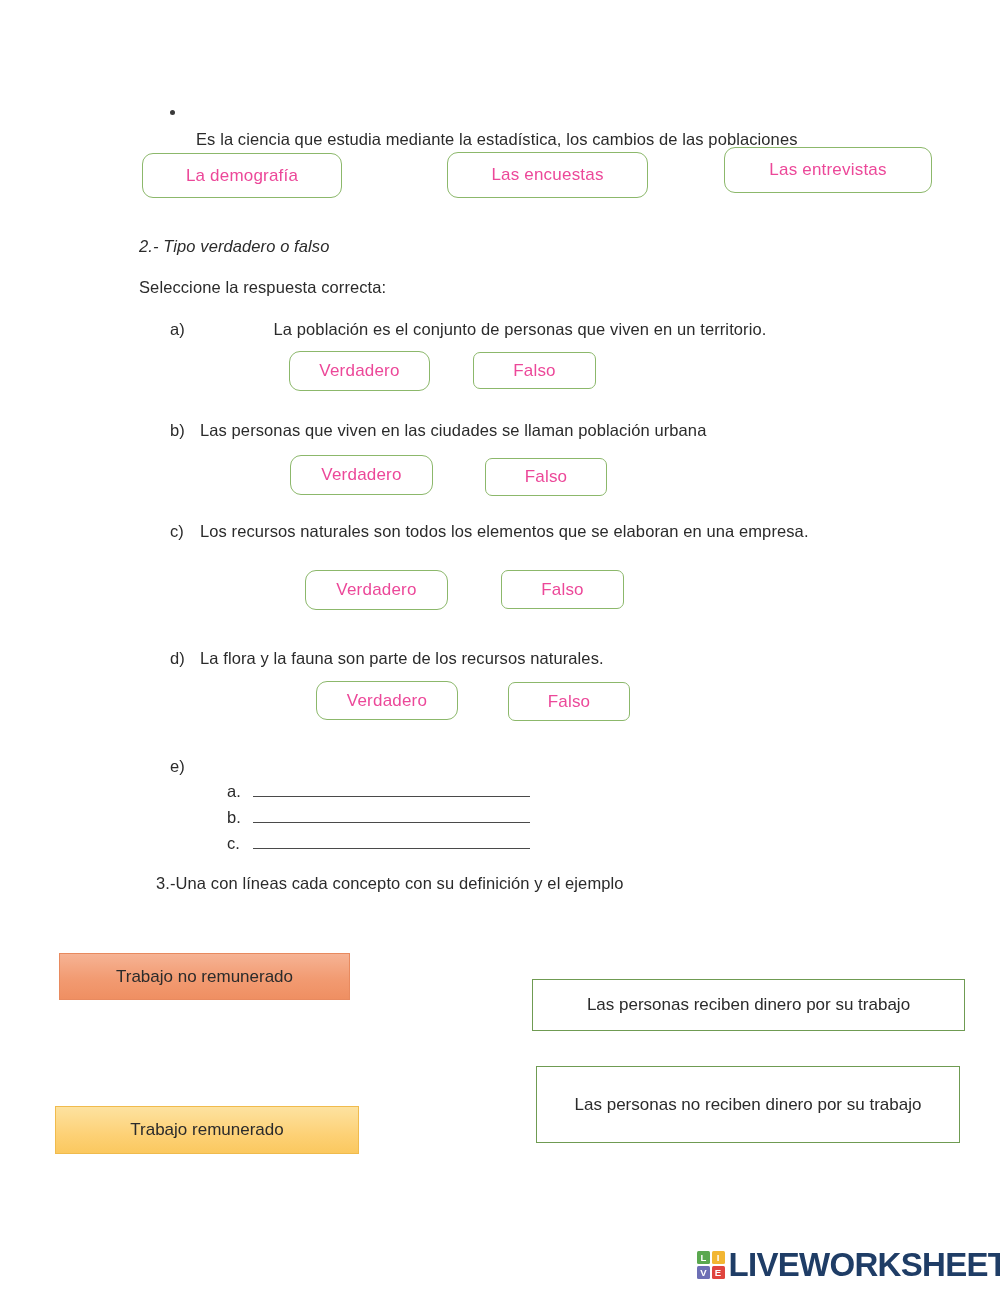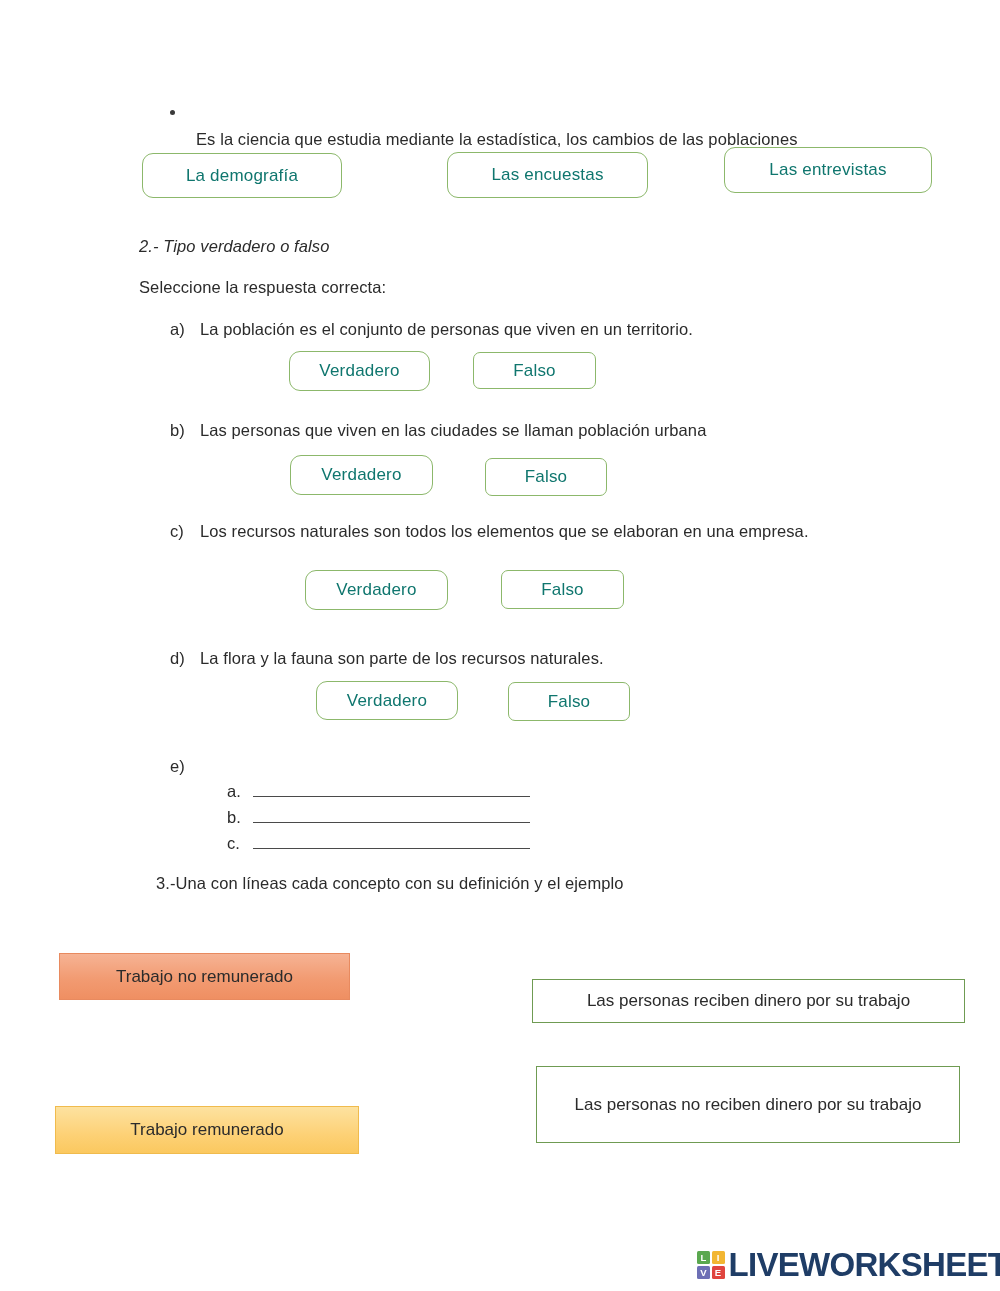--- a/index.html
+++ b/index.html
@@ -43,21 +43,21 @@
   .ans-btn {
     position: absolute;
     box-sizing: border-box;
     border: 1.4px solid #8cb86b;
     background: #ffffff;
     border-radius: 9px;
     display: flex;
     align-items: center;
     justify-content: center;
     font-size: 17px;
-    color: #0f766e;
+    color: #ec4899;
     letter-spacing: 0.2px;
   }
   .ans-btn.round-lg { border-radius: 11px; }
   .ans-btn.round-sm { border-radius: 7px; }
 
   
   .blank-row {
     position: absolute;
     display: flex;
     align-items: flex-end;
@@ -147,21 +147,21 @@
 
   <div class="ans-btn round-lg" style="left:447px; top:152px; width:201px; height:46px;">Las encuestas</div>
 
   <div class="ans-btn round-lg" style="left:724px; top:147px; width:208px; height:46px;">Las entrevistas</div>
 
   <div class="txt" style="left:139px; top:235px;font-style:italic;">2.- Tipo verdadero o falso</div>
 
   <div class="txt" style="left:139px; top:276px;">Seleccione la respuesta correcta:</div>
 
   <div class="txt" style="left:170px; top:318px;">a)</div>
-  <div class="txt" style="left:200px; top:318px; width:640px;">La población es el conjunto de personas que viven en un territorio.</div>
+  <div class="txt" style="left:200px; top:318px; width:640px;text-align:center;">La población es el conjunto de personas que viven en un territorio.</div>
   <div class="ans-btn round-lg" style="left:289px; top:351px; width:141px; height:40px;">Verdadero</div>
   <div class="ans-btn round-sm" style="left:473px; top:352px; width:123px; height:37px;">Falso</div>
 
   <div class="txt" style="left:170px; top:419px;">b)</div>
   <div class="txt" style="left:200px; top:419px; width:640px;">Las personas que viven en las ciudades se llaman población urbana</div>
   <div class="ans-btn round-lg" style="left:290px; top:455px; width:143px; height:40px;">Verdadero</div>
   <div class="ans-btn round-sm" style="left:485px; top:458px; width:122px; height:38px;">Falso</div>
 
   <div class="txt" style="left:170px; top:520px;">c)</div>
   <div class="txt" style="left:200px; top:520px; width:625px;">Los recursos naturales son todos los elementos que se elaboran en una empresa.</div>
@@ -189,21 +189,21 @@
     <span class="blank-label">c.</span>
     <span class="blank-line" style="width:277px; margin-bottom:4px;"></span>
   </div>
 
   <div class="txt" style="left:156px; top:872px;">3.-Una con líneas cada concepto con su definición y el ejemplo</div>
 
   <div class="match-box orange" style="left:59px; top:953px; width:291px; height:47px;">Trabajo no remunerado</div>
 
   <div class="match-box yellow" style="left:55px; top:1106px; width:304px; height:48px;">Trabajo remunerado</div>
 
-  <div class="match-box green-outline" style="left:532px; top:979px; width:433px; height:44px;">Las personas reciben dinero por su trabajo</div>
+  <div class="match-box green-outline" style="left:532px; top:979px; width:433px; height:52px;">Las personas reciben dinero por su trabajo</div>
 
   <div class="match-box green-outline" style="left:536px; top:1066px; width:424px; height:77px;">Las personas no reciben dinero por su trabajo</div>
 
   <div id="lw-logo" style="left:697px; top:1246px;">
     <div id="lw-blocks">
       <span class="lw-cell lw-l">L</span>
       <span class="lw-cell lw-i">I</span>
       <span class="lw-cell lw-v">V</span>
       <span class="lw-cell lw-e">E</span>
     </div>

